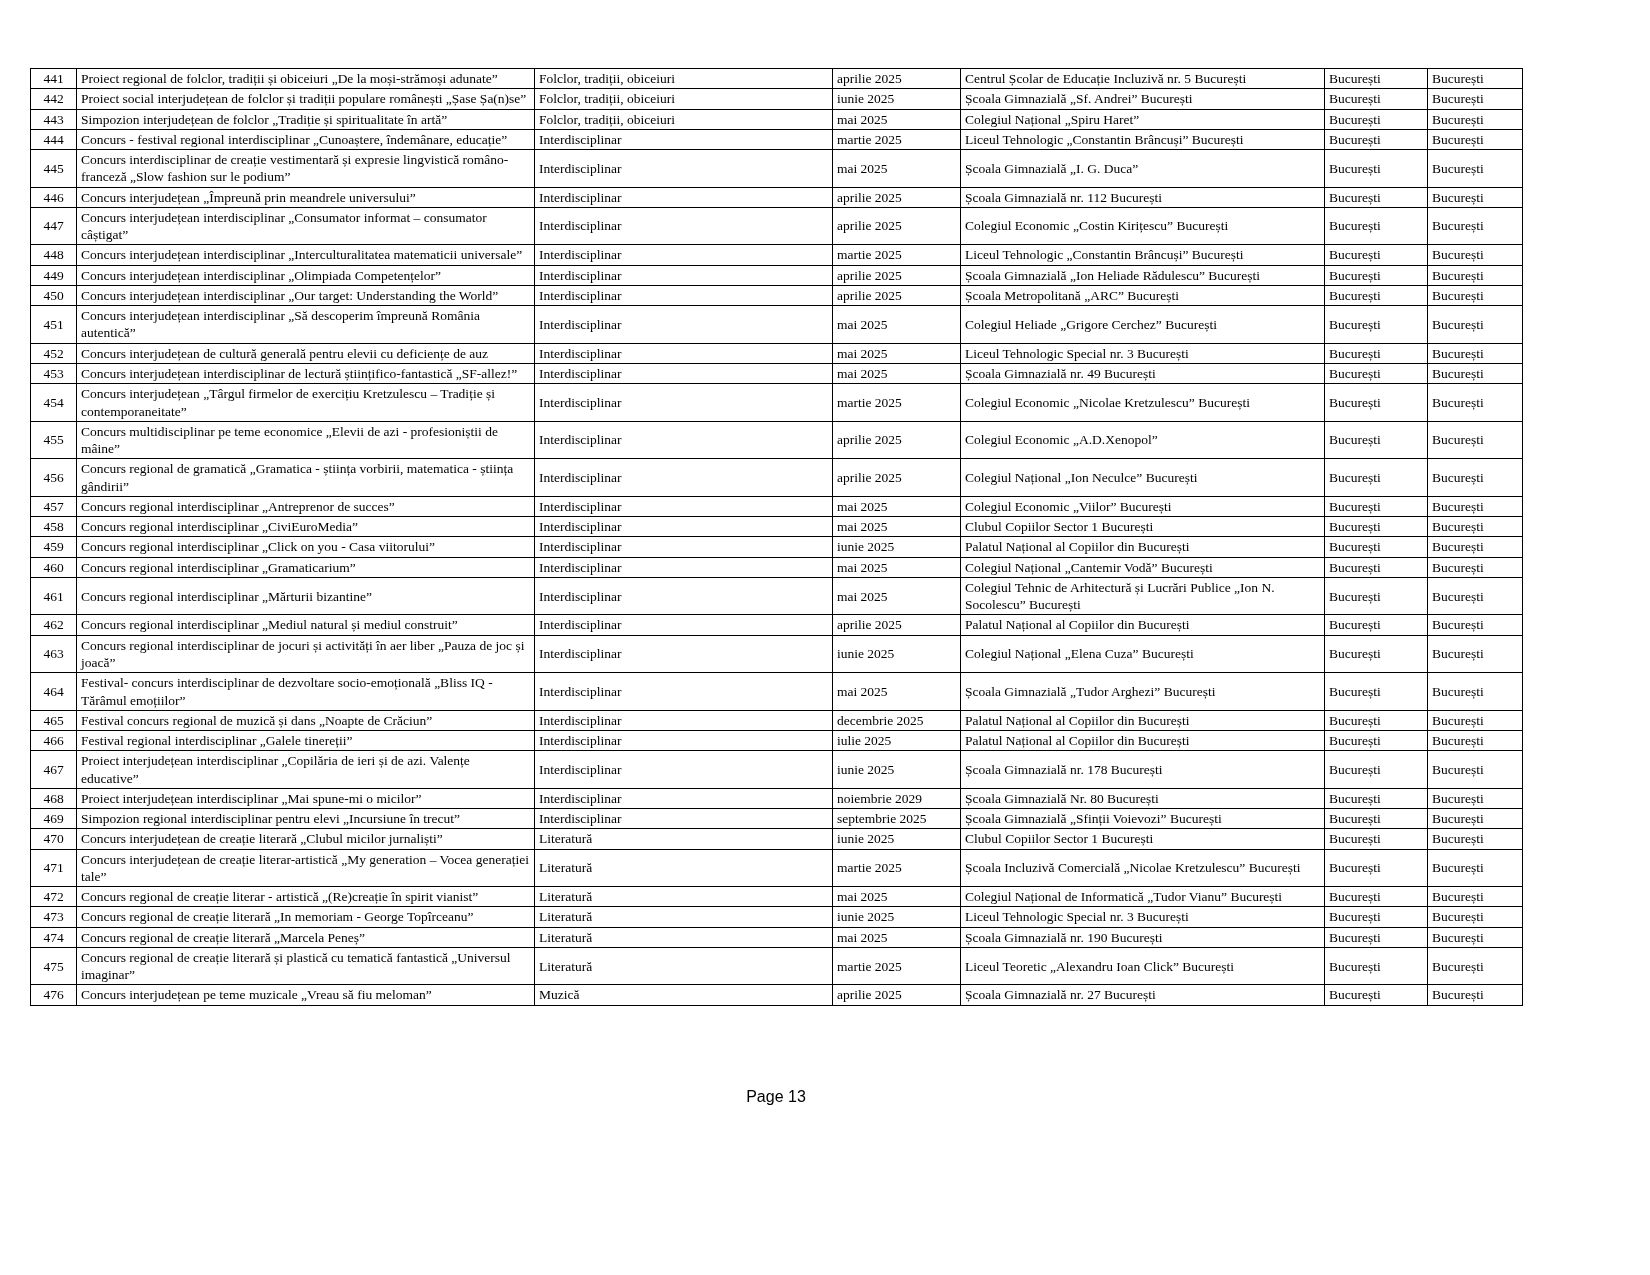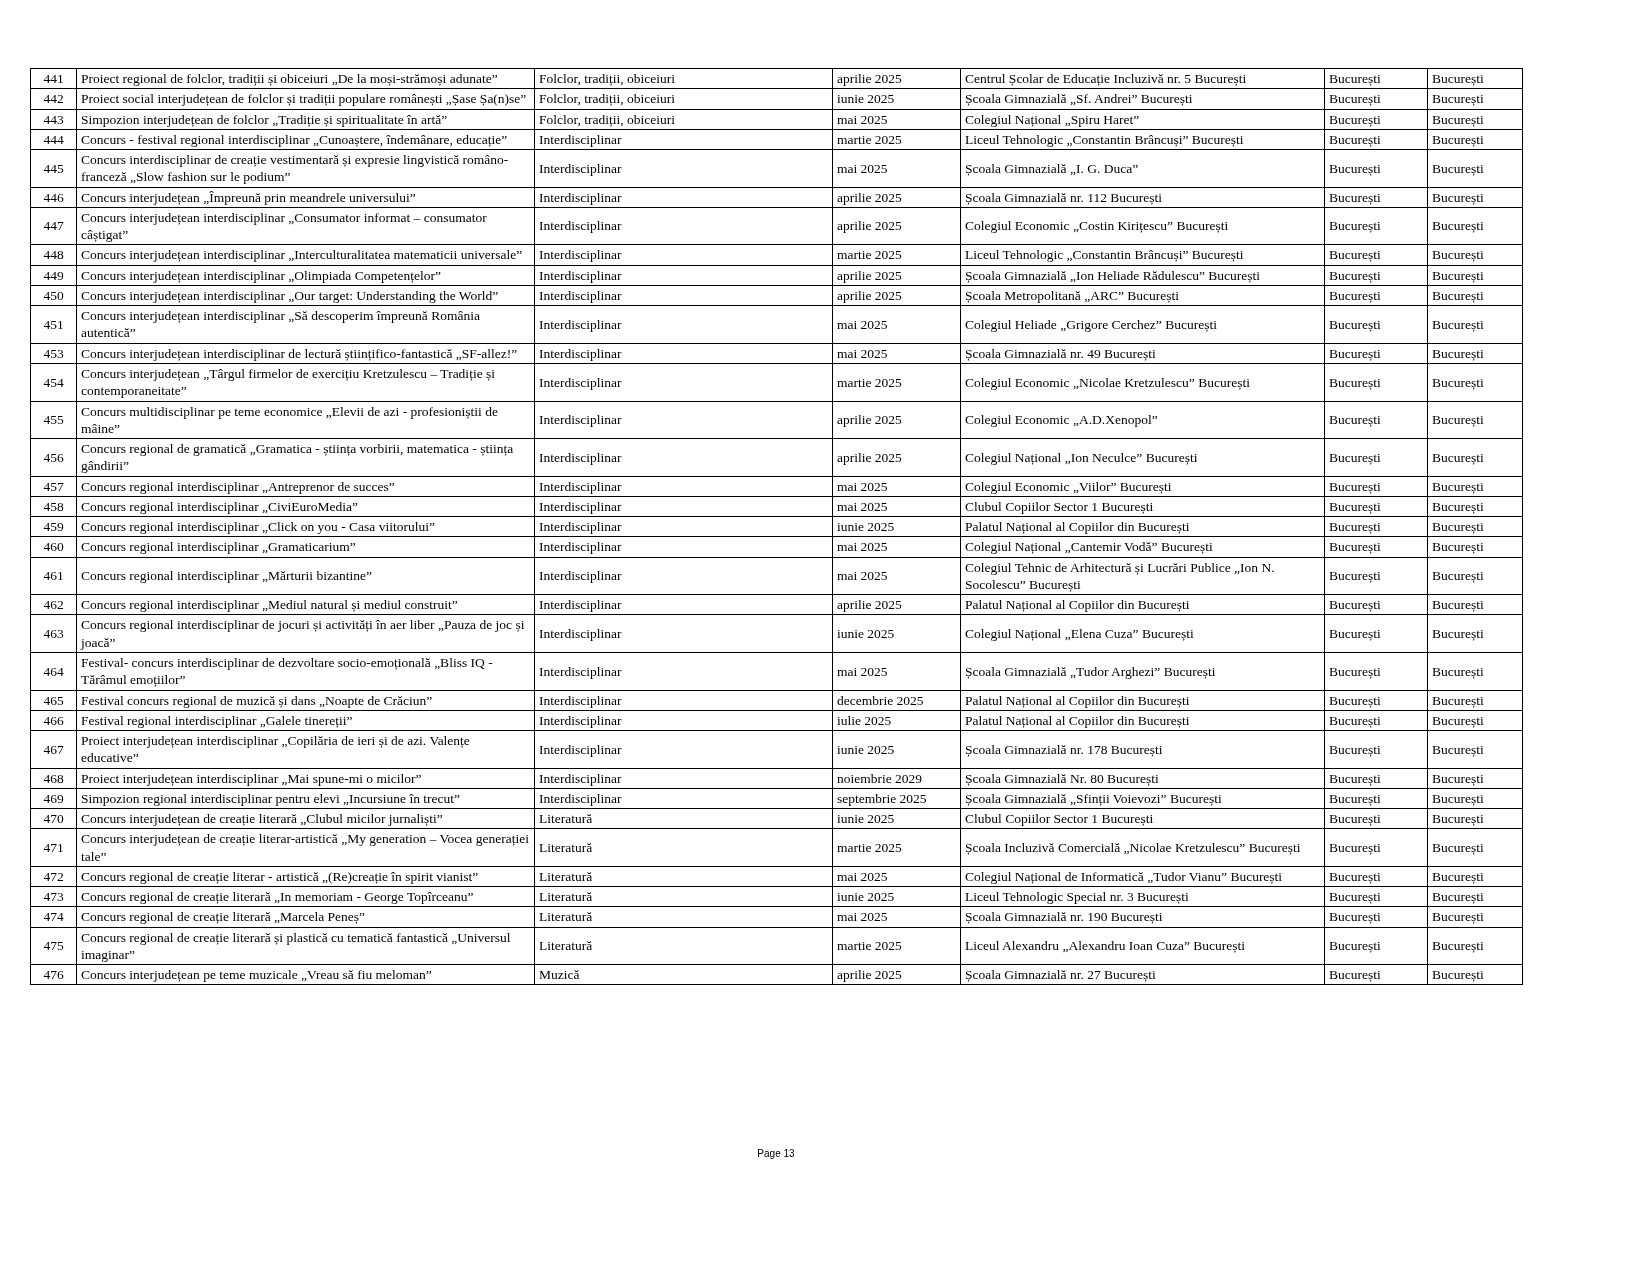--- a/index.html
+++ b/index.html
@@ -26,25 +26,25 @@
     border: 1px solid #000000;
     padding: 1px 4px;
     font-size: 13.5px;
     line-height: 1.28;
     vertical-align: middle;
     word-wrap: break-word;
   }
   td.col-no { text-align: center; }
   .footer {
     position: absolute;
-    left: 30px; top: 1148px;
+    left: 30px; top: 1088px;
     width: 1492px;
     text-align: center;
     font-family: "Liberation Sans", "DejaVu Sans", sans-serif;
-    font-size: 10px;
+    font-size: 16px;
   }
 </style>
 </head>
 <body>
 
 <div class="page">
   <table class="doc-table">
     <colgroup>
       <col style="width:46px">
       <col style="width:458px">
@@ -148,20 +148,29 @@
         <tr>
           <td class="col-no">451</td>
           <td class="col-name">Concurs interjudețean interdisciplinar „Să descoperim împreună România autentică”</td>
           <td class="col-domain">Interdisciplinar</td>
           <td class="col-date">mai 2025</td>
           <td class="col-institution">Colegiul Heliade „Grigore Cerchez” București</td>
           <td class="col-county">București</td>
           <td class="col-city">București</td>
         </tr>
         <tr>
+          <td class="col-no">452</td>
+          <td class="col-name">Concurs interjudețean de cultură generală pentru elevii cu deficiențe de auz</td>
+          <td class="col-domain">Interdisciplinar</td>
+          <td class="col-date">mai 2025</td>
+          <td class="col-institution">Liceul Tehnologic Special nr. 3 București</td>
+          <td class="col-county">București</td>
+          <td class="col-city">București</td>
+        </tr>
+        <tr>
           <td class="col-no">453</td>
           <td class="col-name">Concurs interjudețean interdisciplinar de lectură științifico-fantastică „SF-allez!”</td>
           <td class="col-domain">Interdisciplinar</td>
           <td class="col-date">mai 2025</td>
           <td class="col-institution">Școala Gimnazială nr. 49 București</td>
           <td class="col-county">București</td>
           <td class="col-city">București</td>
         </tr>
         <tr>
           <td class="col-no">454</td>
@@ -350,21 +359,21 @@
           <td class="col-date">mai 2025</td>
           <td class="col-institution">Școala Gimnazială nr. 190 București</td>
           <td class="col-county">București</td>
           <td class="col-city">București</td>
         </tr>
         <tr>
           <td class="col-no">475</td>
           <td class="col-name">Concurs regional de creație literară și plastică cu tematică fantastică „Universul imaginar”</td>
           <td class="col-domain">Literatură</td>
           <td class="col-date">martie 2025</td>
-          <td class="col-institution">Liceul Alexandru „Alexandru Ioan Cuza” București</td>
+          <td class="col-institution">Liceul Teoretic „Alexandru Ioan Click” București</td>
           <td class="col-county">București</td>
           <td class="col-city">București</td>
         </tr>
         <tr>
           <td class="col-no">476</td>
           <td class="col-name">Concurs interjudețean pe teme muzicale „Vreau să fiu meloman”</td>
           <td class="col-domain">Muzică</td>
           <td class="col-date">aprilie 2025</td>
           <td class="col-institution">Școala Gimnazială nr. 27 București</td>
           <td class="col-county">București</td>

